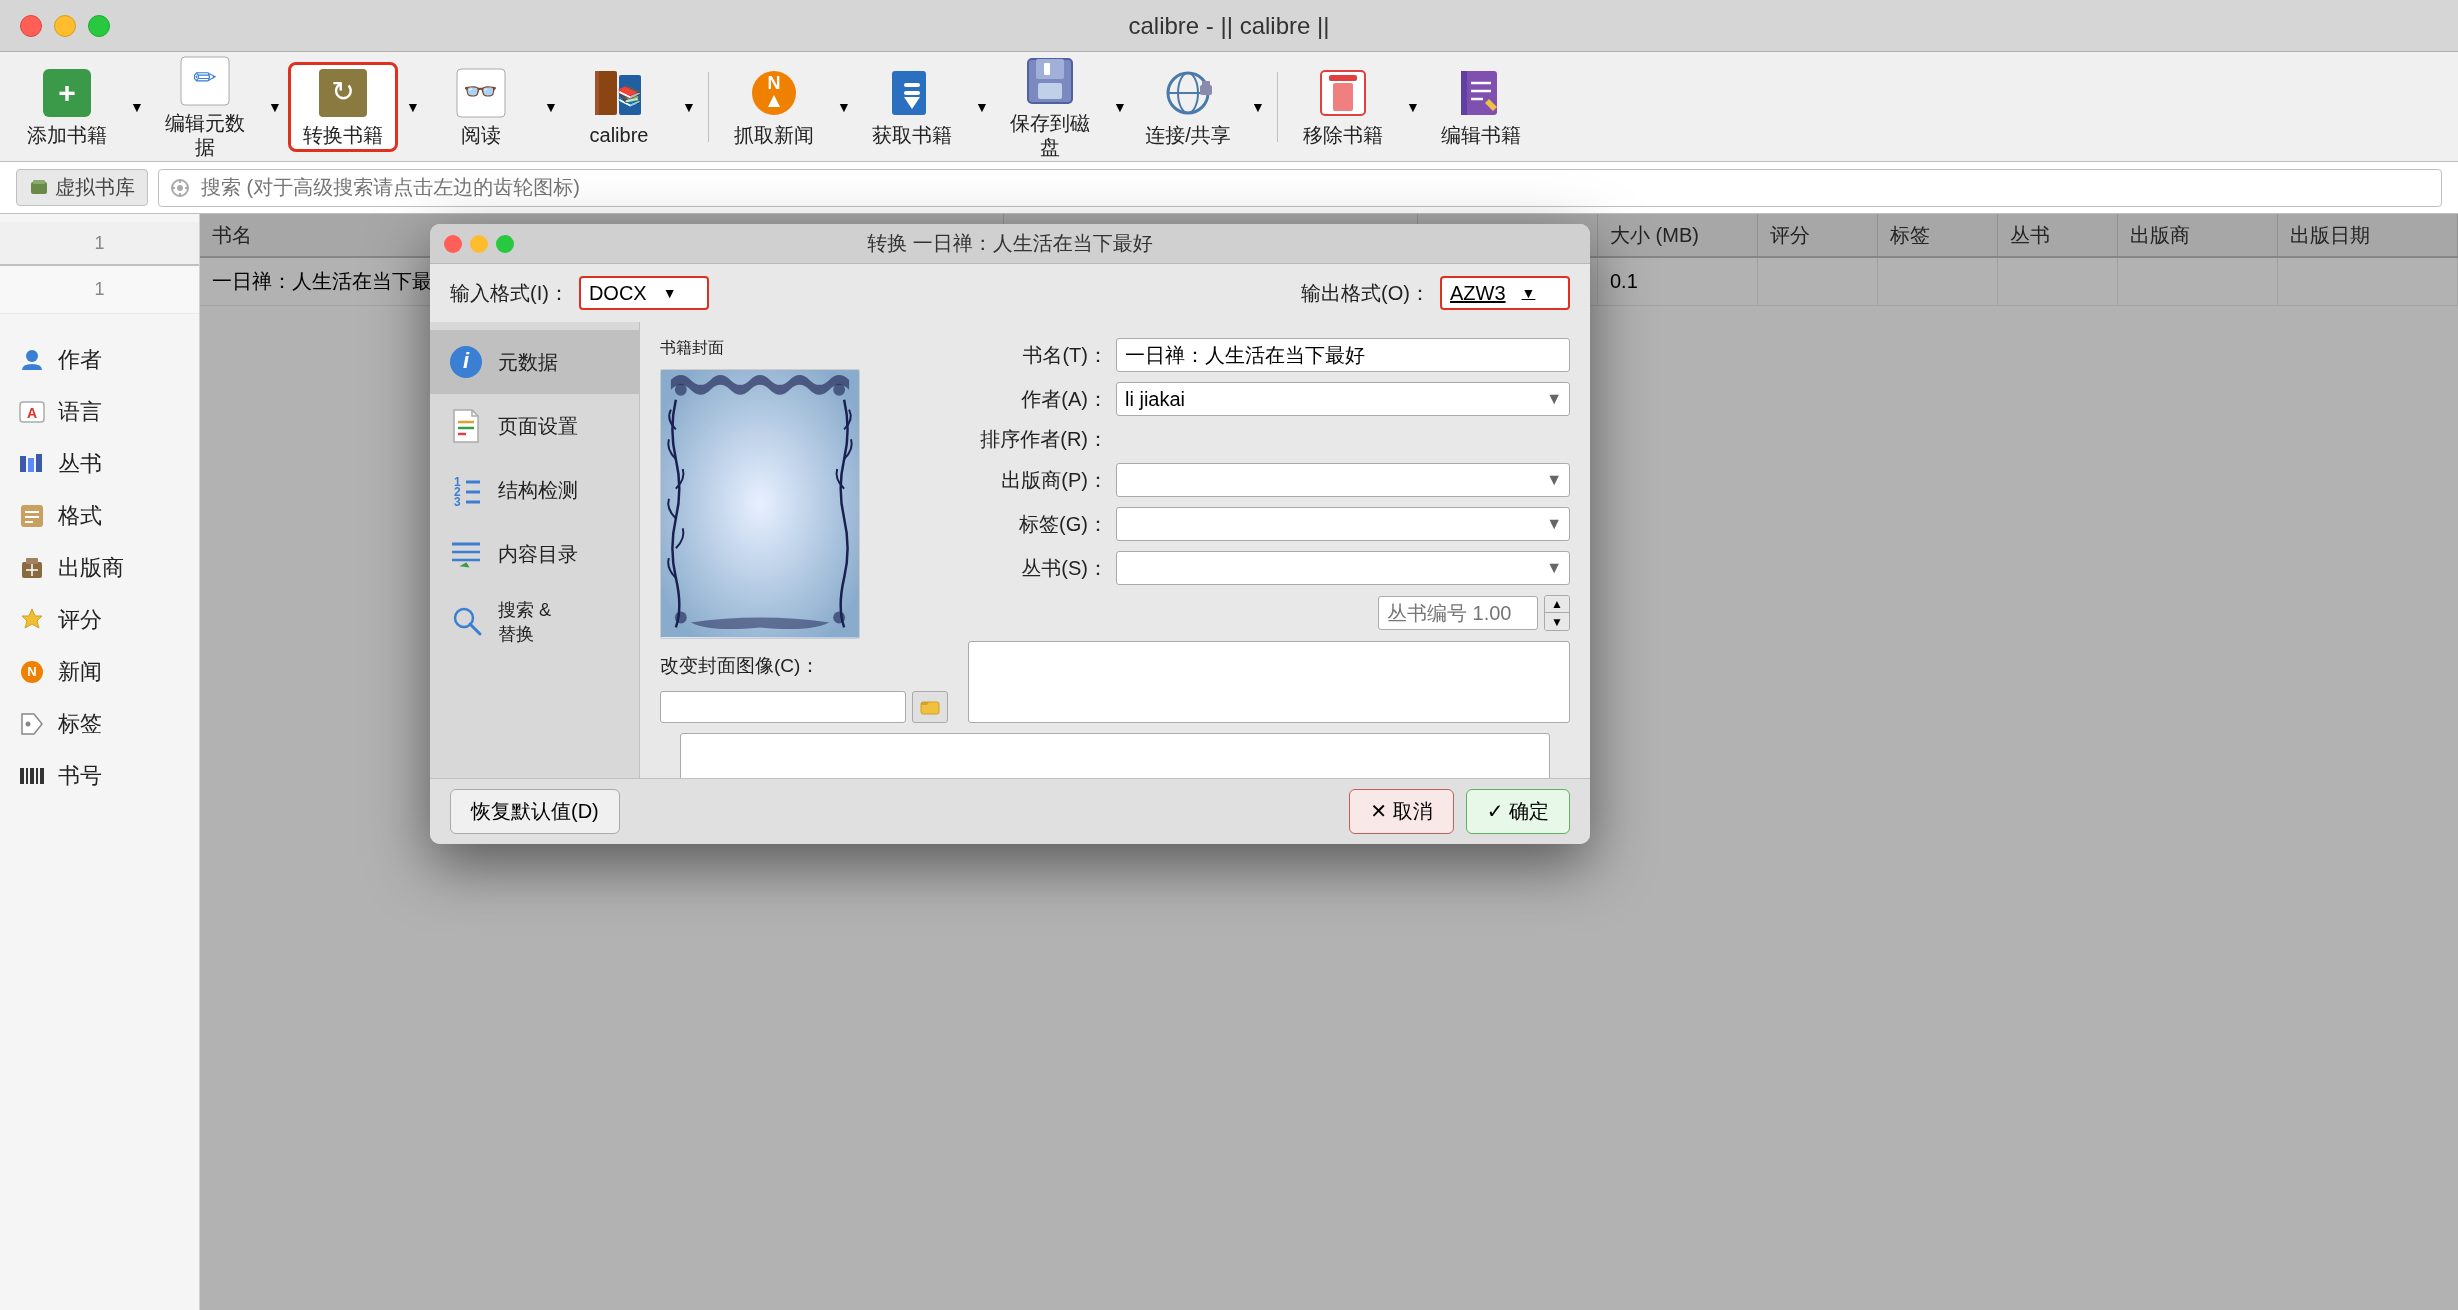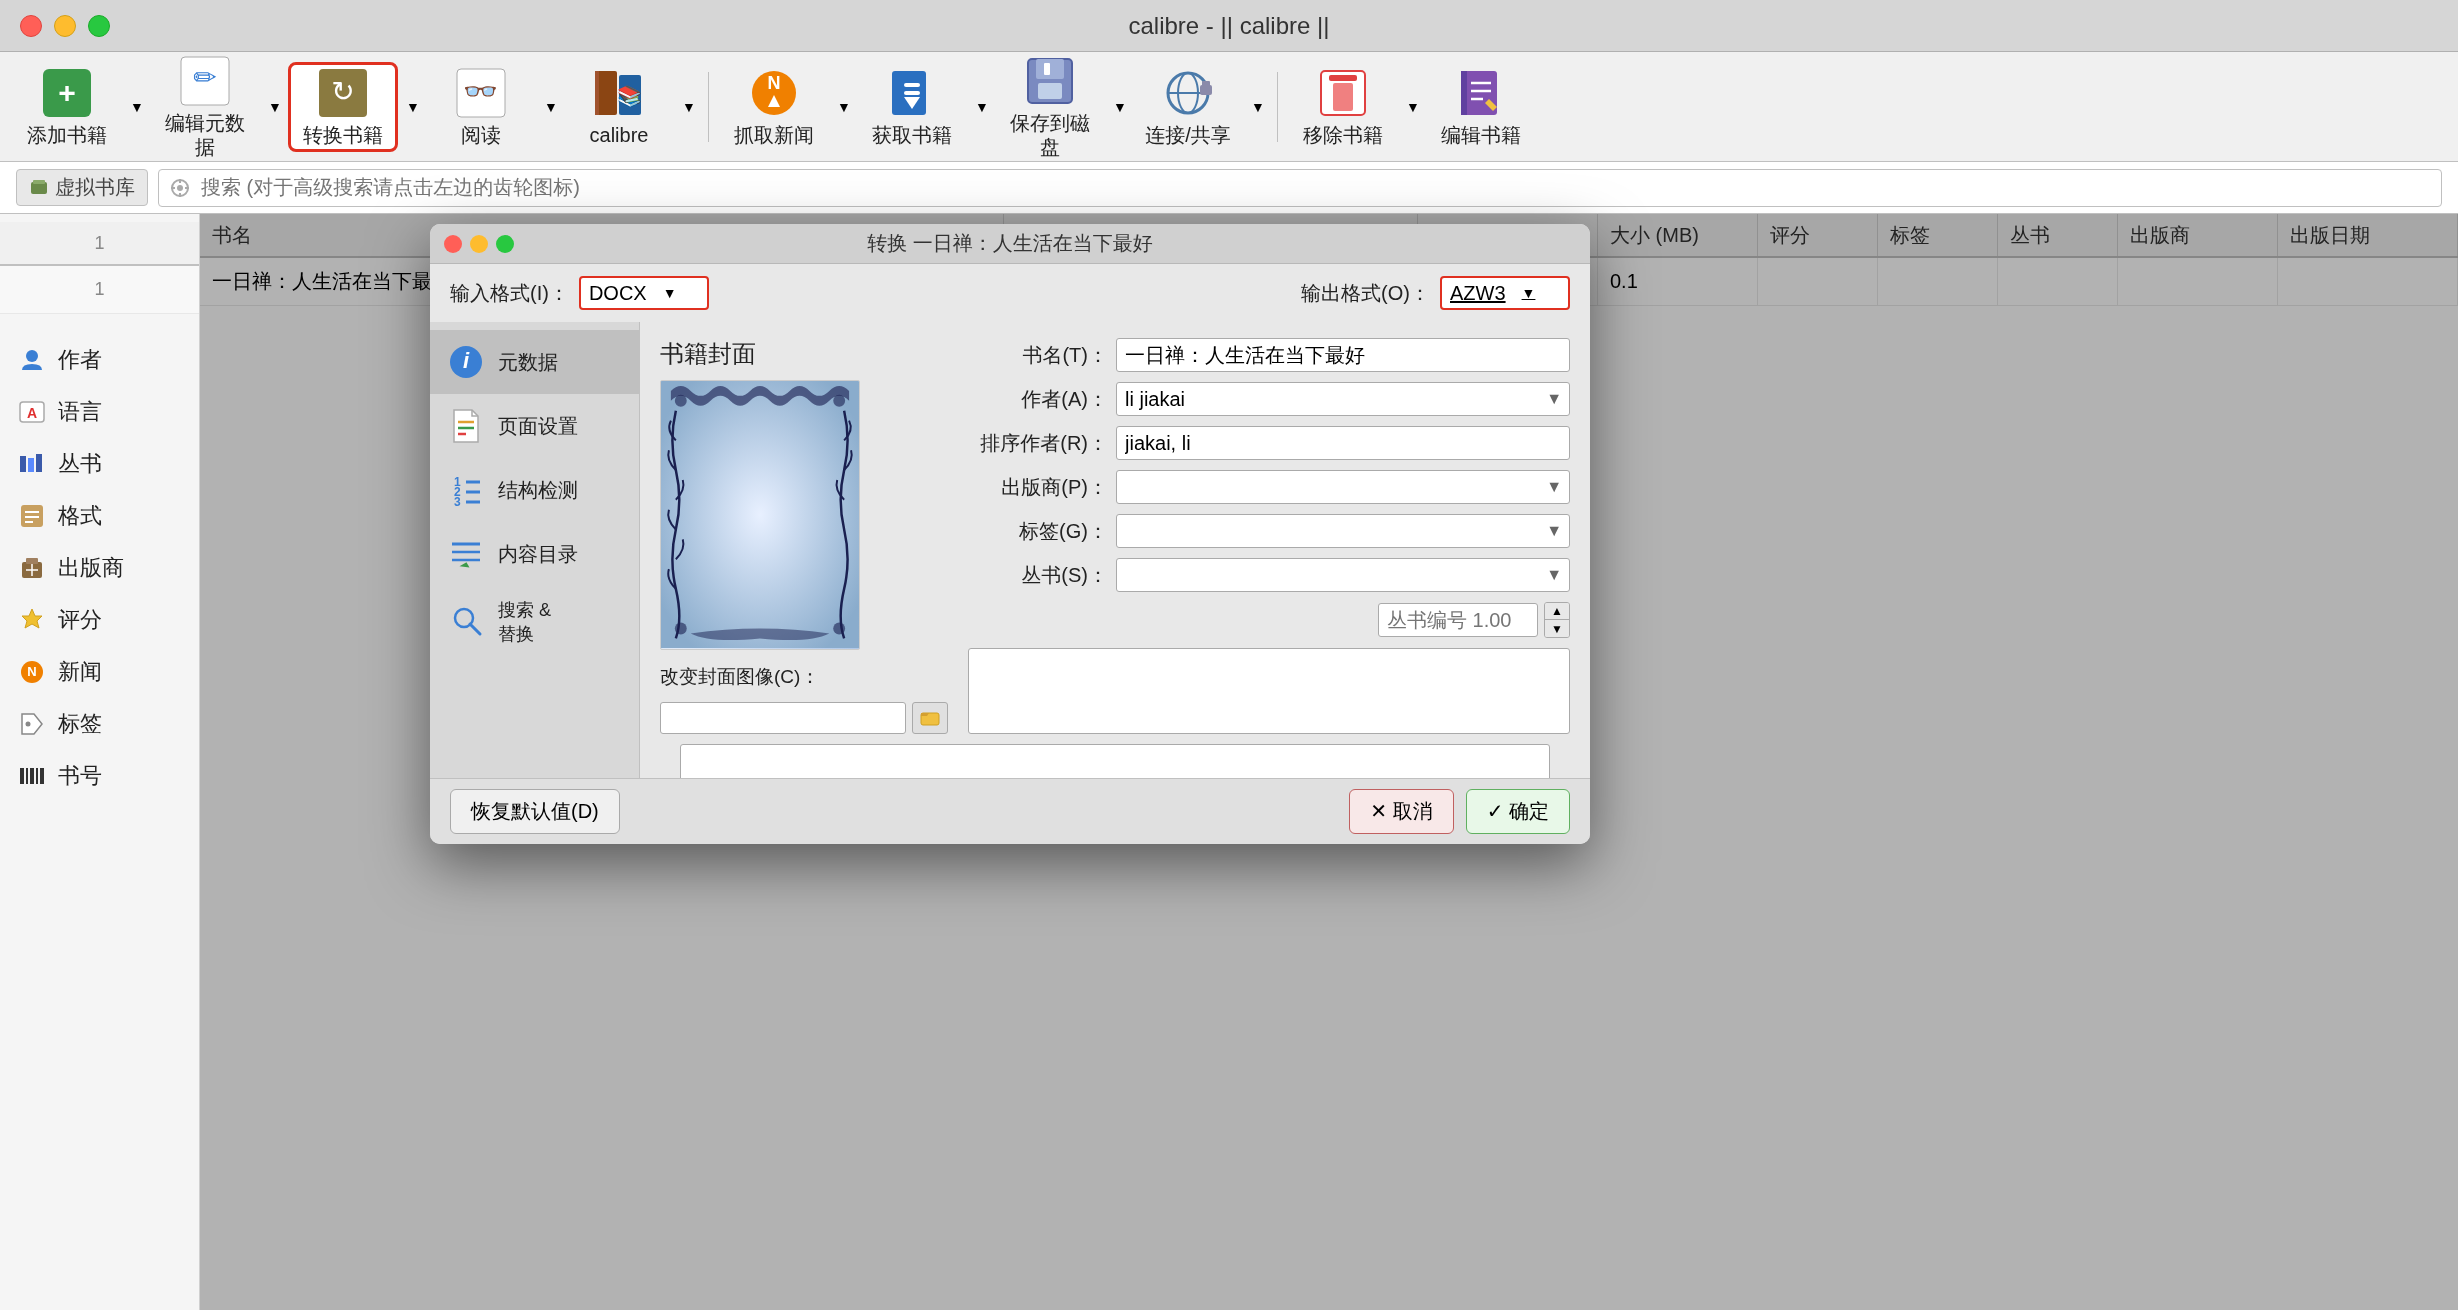--- a/index.html
+++ b/index.html
@@ -353,21 +353,21 @@
       gap: 20px;
     }
 
     
     .cover-section {
       display: flex;
       flex-direction: column;
       gap: 10px;
     }
     .cover-label {
-      font-size: 24px;
+      font-size: 16px;
       color: #222;
     }
     .cover-image {
       width: 200px;
       height: 270px;
       border: 1px solid #ccc;
       background: linear-gradient(135deg, #a0b8d8 0%, #c8d8f0 40%, #e0eaf8 60%, #b0c8e8 100%);
       border-radius: 2px;
       position: relative;
       overflow: hidden;
@@ -1036,21 +1036,20 @@
                 <div class="meta-row">
                   <span class="meta-label">作者(A)：</span>
                   <div class="meta-select-wrap">
                     <input type="text" class="meta-select-input" value="li jiakai" style="">
                     <span class="meta-select-arrow">▼</span>
                   </div>
                 </div>
 
                 <div class="meta-row">
                   <span class="meta-label">排序作者(R)：</span>
-                  <input type="text" class="meta-input" value="jiakai, li" style="">
                 </div>
 
                 <div class="meta-row">
                   <span class="meta-label">出版商(P)：</span>
                   <div class="meta-select-wrap">
                     <input type="text" class="meta-select-input" style="">
                     <span class="meta-select-arrow">▼</span>
                   </div>
                 </div>
 

